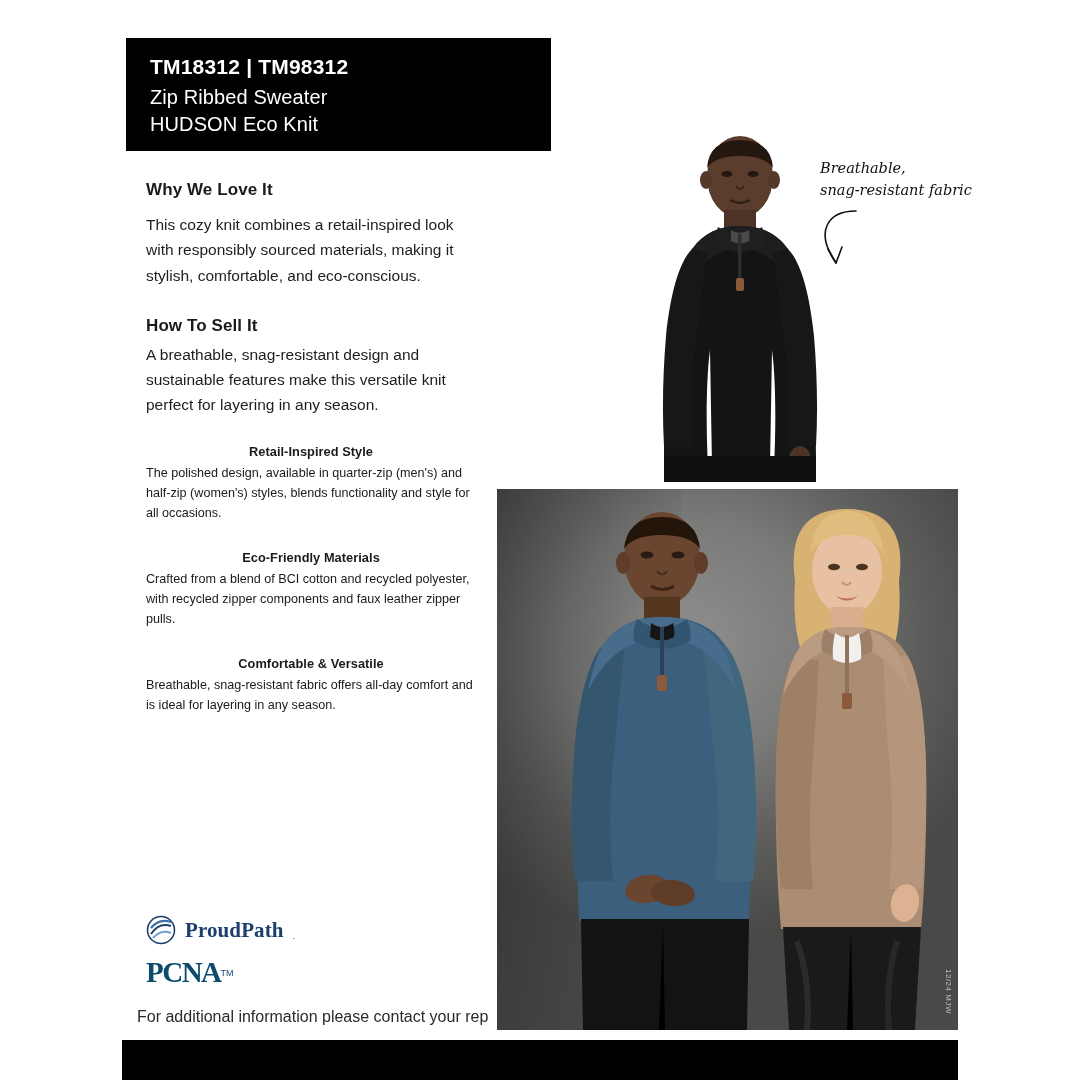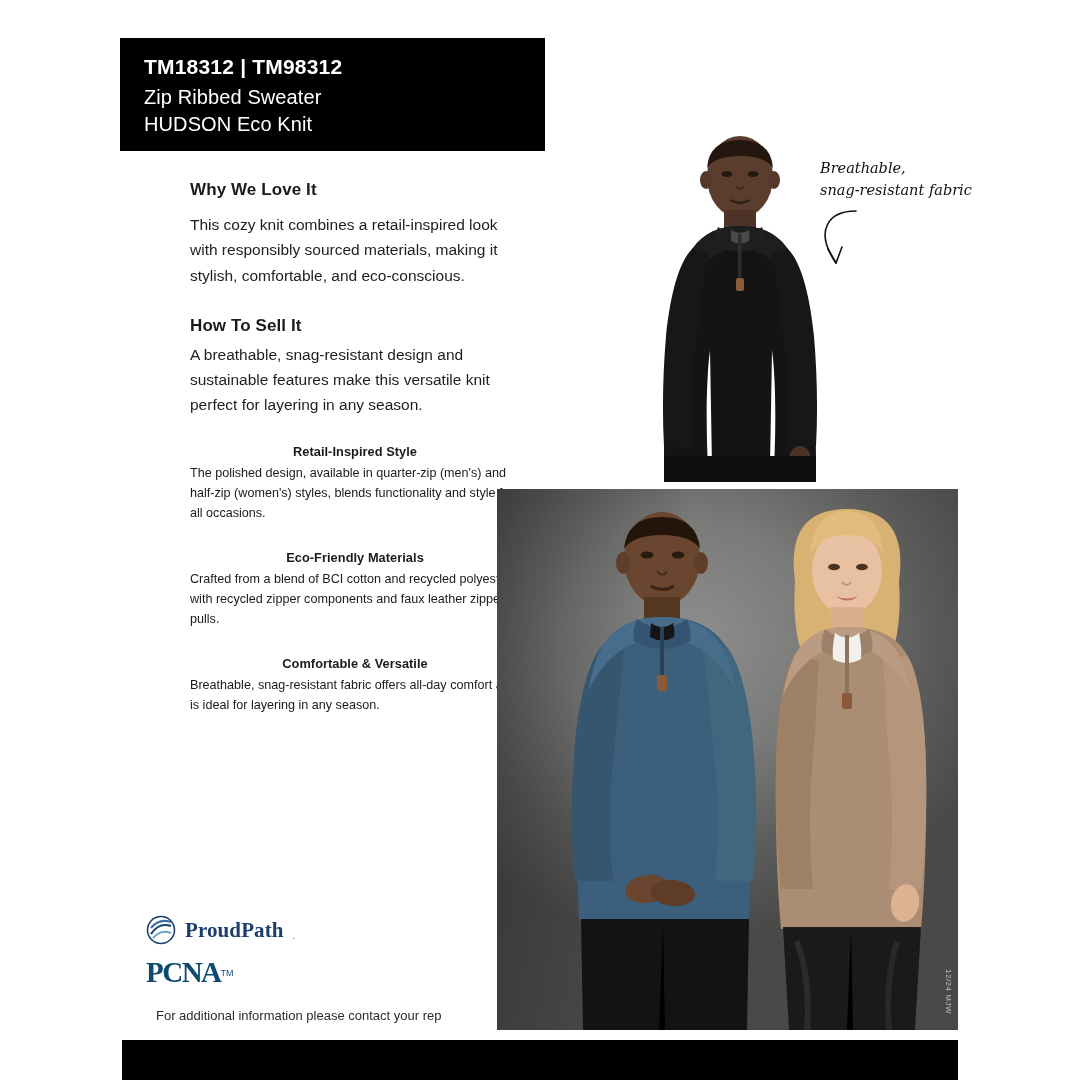--- a/index.html
+++ b/index.html
@@ -12,21 +12,21 @@
     height: 1080px;
     position: relative;
     overflow: hidden;
     font-family: "Liberation Sans", sans-serif;
     color: #1a1a1a;
   }
 
   
   .header-band {
     position: absolute;
-    left: 120px;
+    left: 126px;
     top: 38px;
     width: 425px;
     height: 113px;
     background: #000000;
     color: #ffffff;
     box-sizing: border-box;
     padding: 16px 0 0 24px;
   }
   .sku-line {
     font-size: 21px;
@@ -41,21 +41,20 @@
     line-height: 1.32;
     letter-spacing: 0.1px;
   }
 
   
   .copy-col {
     position: absolute;
     left: 146px;
     top: 180px;
     width: 330px;
-    margin-left: 44px;
   }
   .sec-head {
     font-size: 17px;
     font-weight: bold;
     margin: 0 0 12px 0;
     letter-spacing: 0.1px;
   }
   .sec-head.tight { margin-bottom: 6px; }
   .sec-body {
     font-size: 15.5px;
@@ -119,23 +118,23 @@
     line-height: 1;
   }
   .pcna-tm {
     font-size: 9px;
     color: #16457e;
     vertical-align: super;
     letter-spacing: 0;
   }
   .contact-note {
     position: absolute;
-    left: 156px;
+    left: 137px;
     top: 1008px;
-    font-size: 13px;
+    font-size: 16px;
     color: #2a2a2a;
   }
 
   
   .photo-top {
     position: absolute;
     left: 600px;
     top: 130px;
     width: 280px;
     height: 370px;

